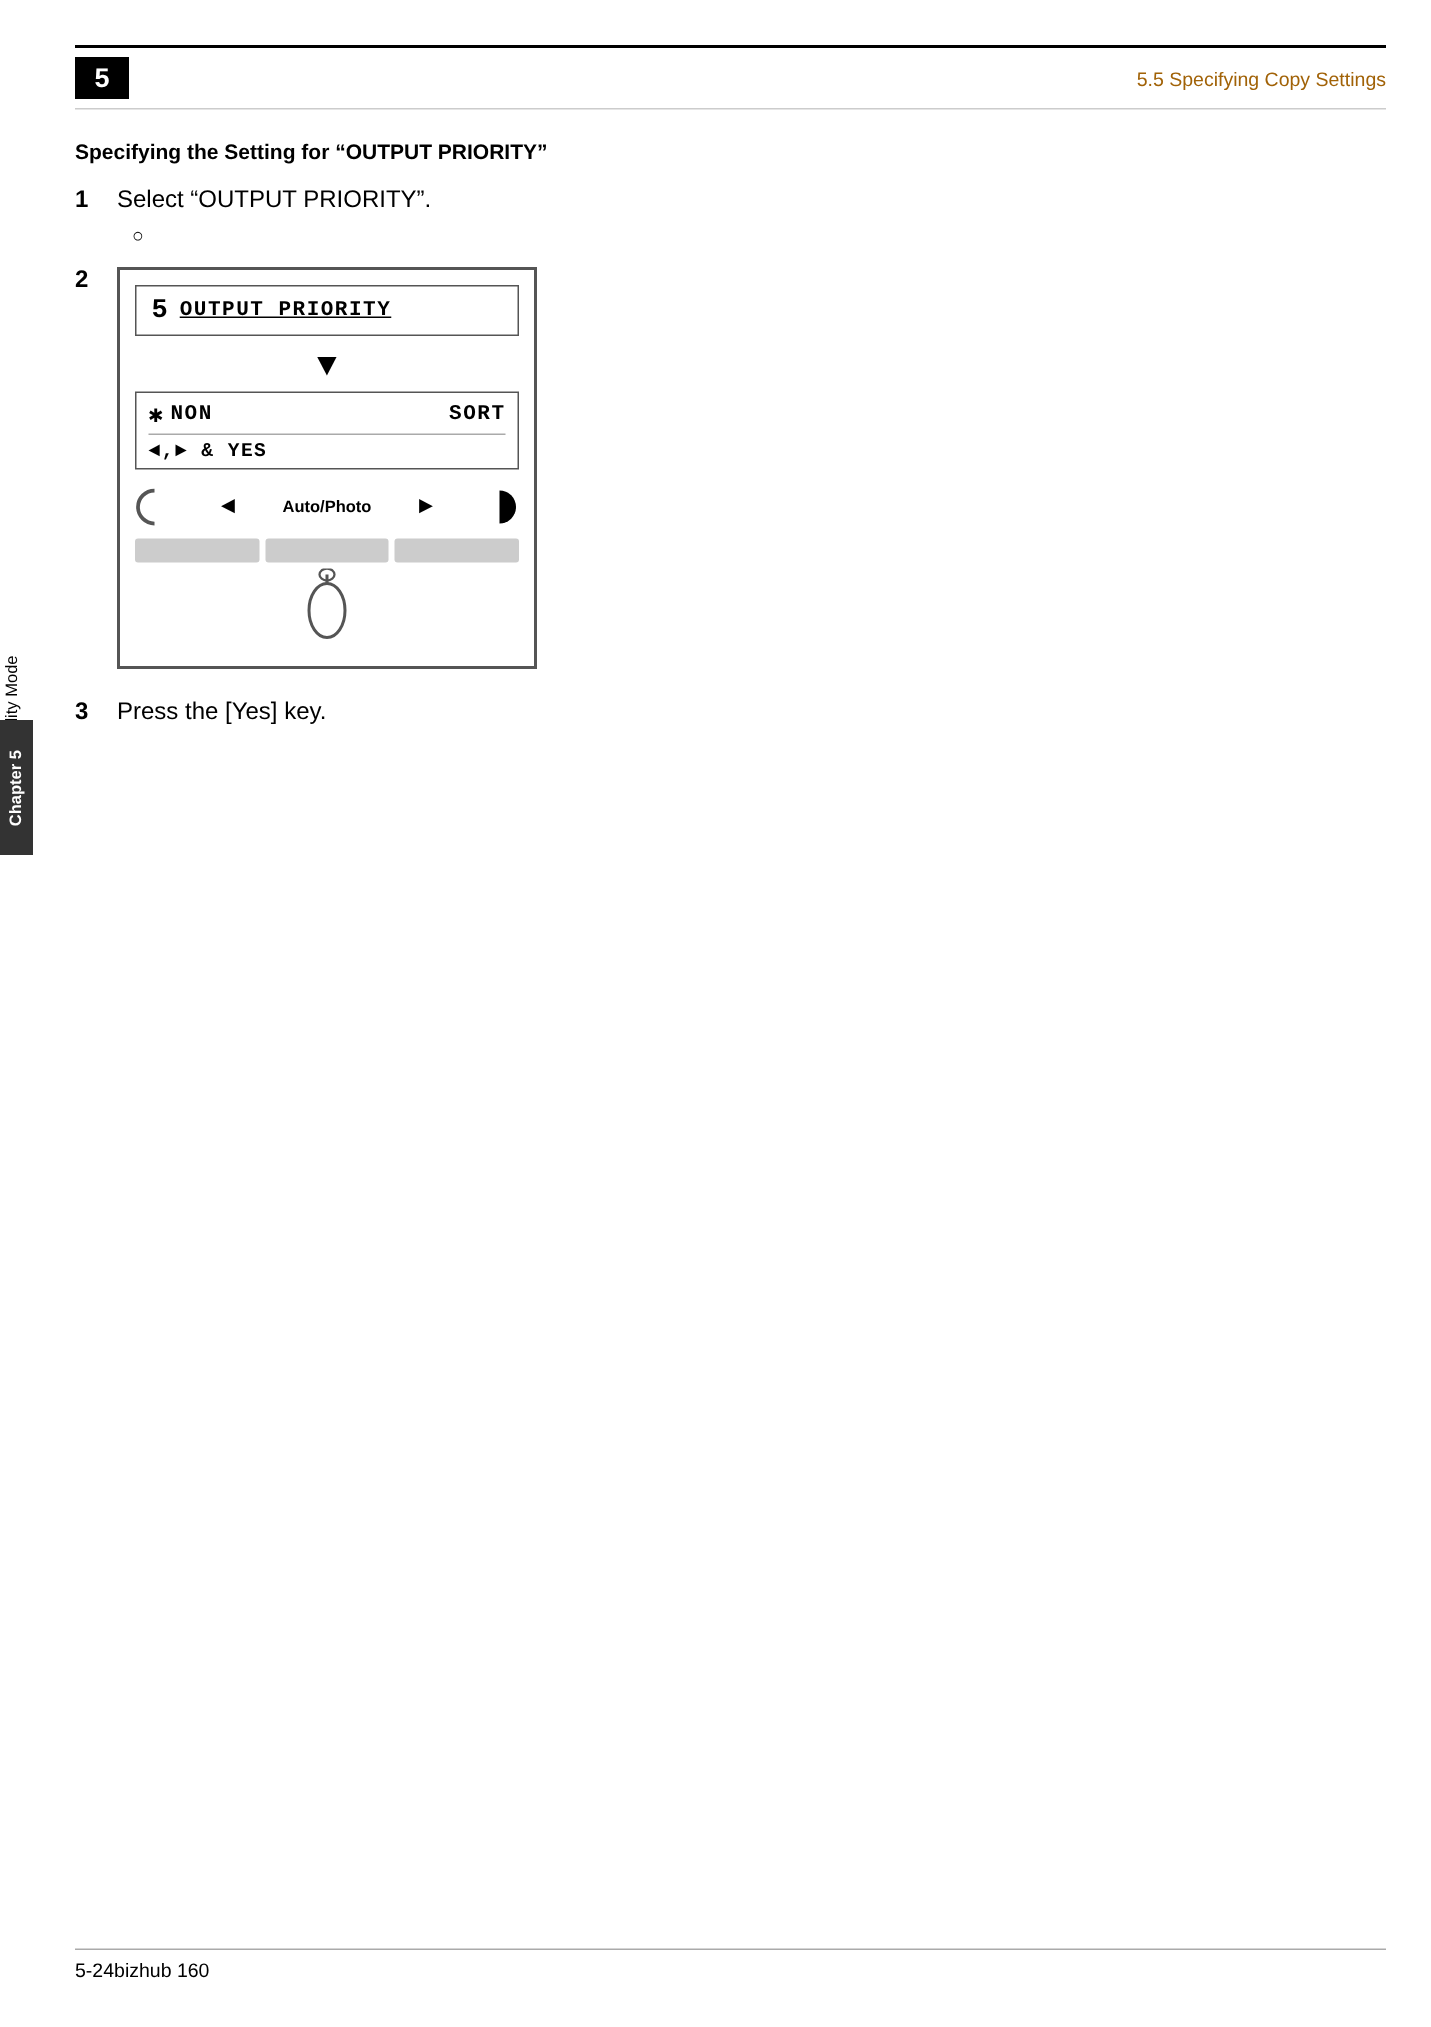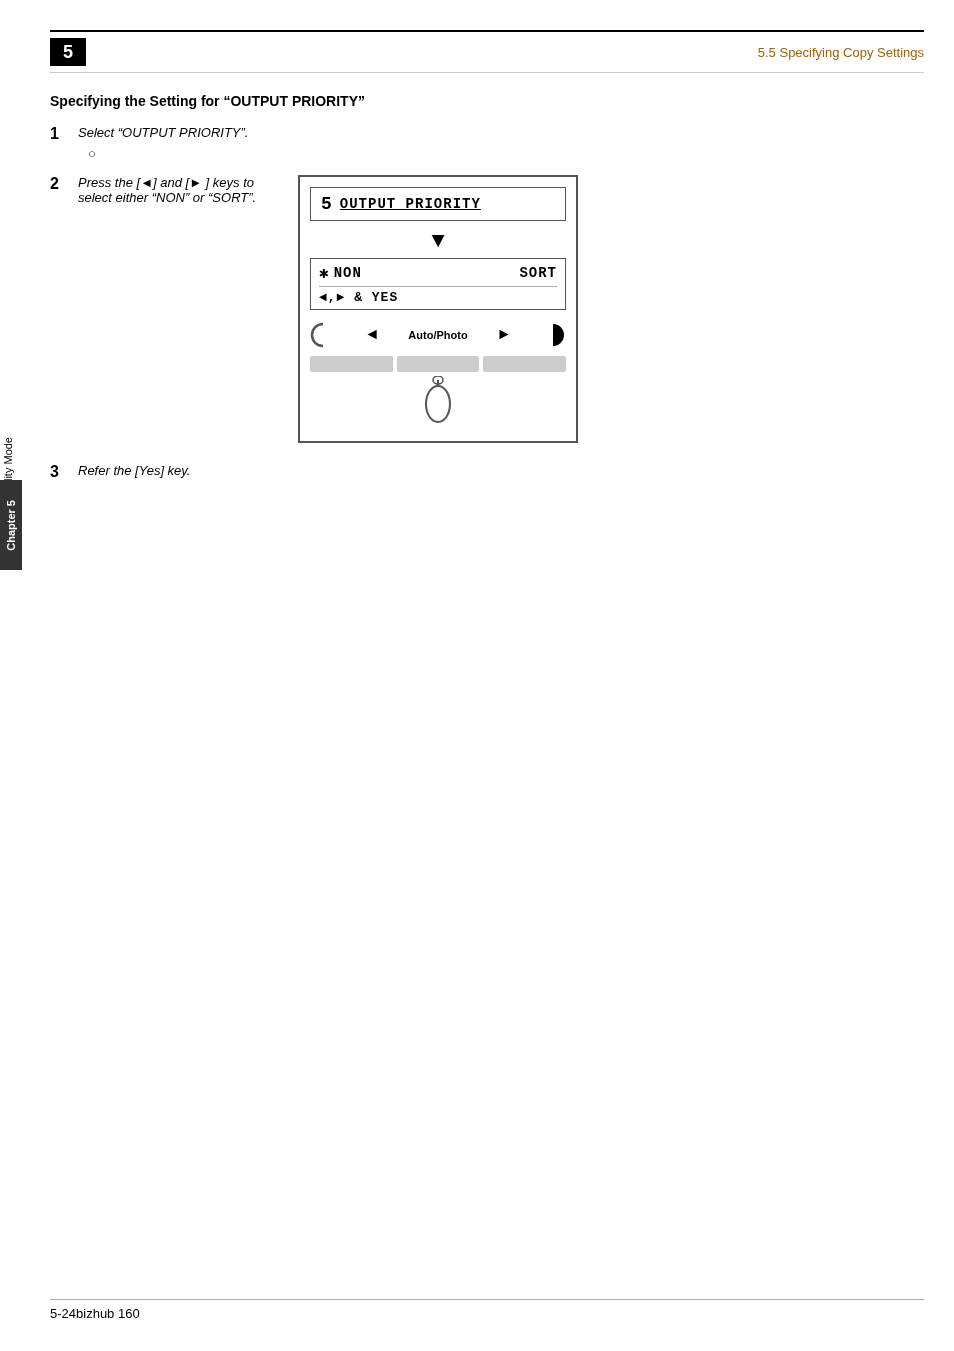--- a/index.html
+++ b/index.html
@@ -119,23 +119,22 @@
       font-weight: bold;
       min-width: 28px;
       margin-top: 0px;
     }
 
     .step-content {
       flex: 1;
     }
 
     .step-text {
-      font-size: 13px;
+      font-size: 16px;
       margin-bottom: 6px;
-      font-style: italic;
     }
 
     .step-sub {
       display: flex;
       align-items: flex-start;
       margin-left: 10px;
       margin-top: 4px;
     }
 
     .step-sub-bullet {
@@ -308,23 +307,20 @@
       <div class="step-sub">
         <span class="step-sub-bullet">○</span>
       </div>
     </div>
   </div>
 
   <div class="step">
     <div class="step-number">2</div>
     <div class="step-content">
       <div class="step2-layout">
-        <div class="step2-text-col">
-          <div class="step-text">Press the [◄] and [► ] keys to select either “NON” or “SORT”.</div>
-        </div>
 
         <div class="device-display">
 
           <div class="display-screen-top">
             <span class="display-screen-num">5</span>
             <span class="display-screen-label">OUTPUT PRIORITY</span>
           </div>
 
           <div class="display-arrow-down">▼</div>
 
@@ -373,21 +369,21 @@
 
         </div>
 
       </div>
     </div>
   </div>
 
   <div class="step" style="margin-top: 20px;">
     <div class="step-number">3</div>
     <div class="step-content">
-      <div class="step-text">Refer the [Yes] key.</div>
+      <div class="step-text">Press the [Yes] key.</div>
     </div>
   </div>
 
 </div>
 
 <div class="footer">
   <span>5-24</span>
   <span>bizhub 160</span>
 </div>
 

